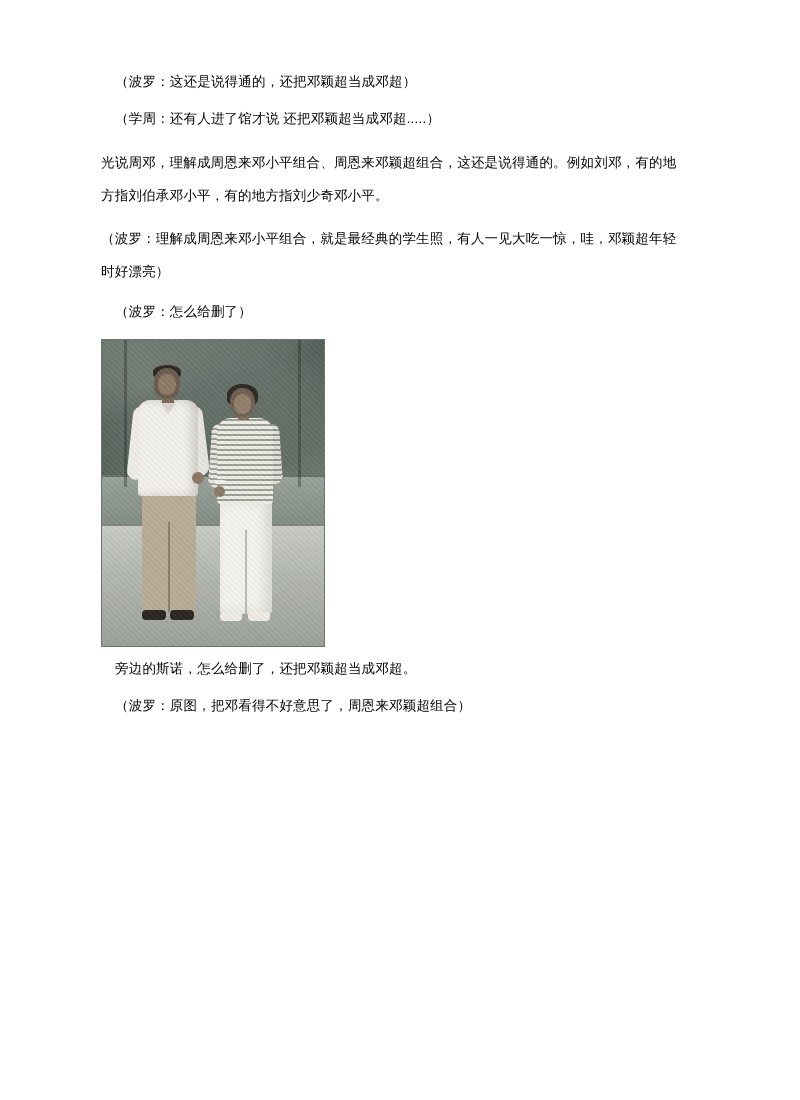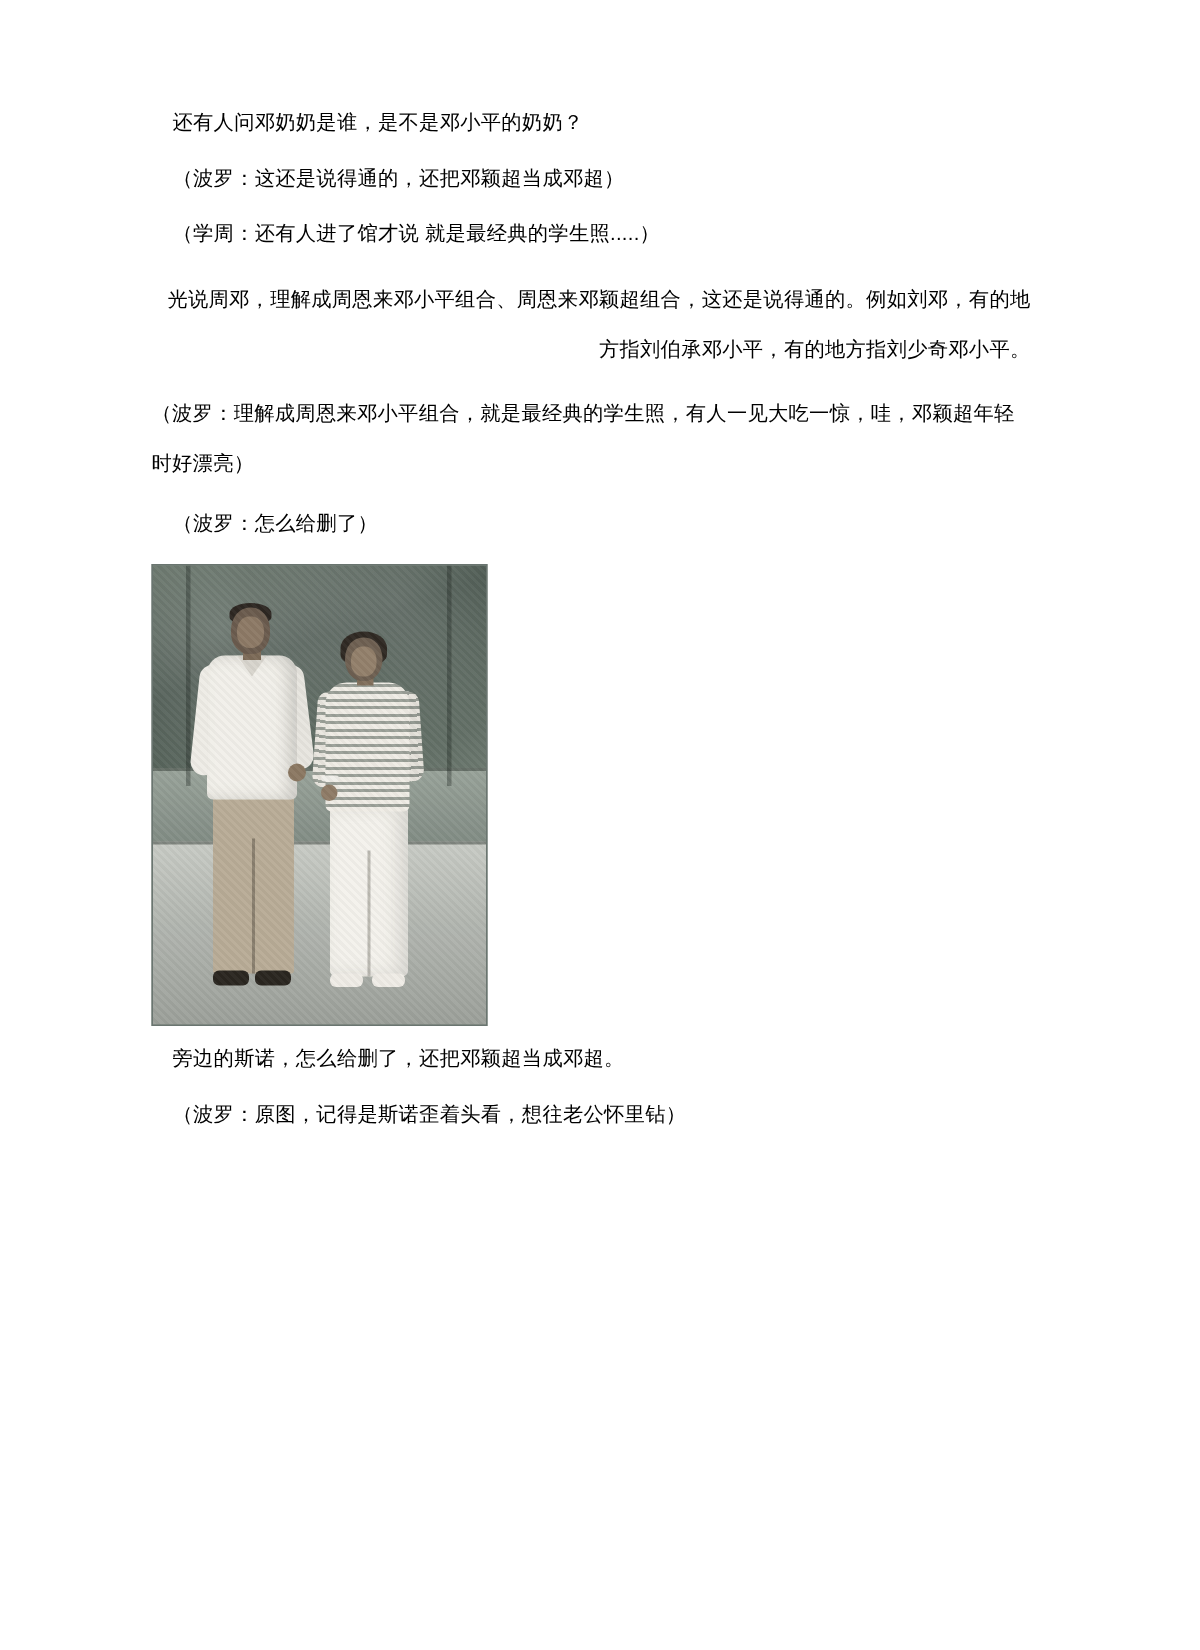--- a/index.html
+++ b/index.html
@@ -35,21 +35,20 @@
   }
   .para {
     margin-bottom: 16px;
   }
   .indent {
     padding-left: 14px;
   }
   .wrapped {
     line-height: 2.45;
     margin-bottom: 10px;
-    text-align: right;
   }
   .wrapped-2 {
     line-height: 2.45;
     margin-bottom: 14px;
   }
   .photo-wrap {
     margin-top: 8px;
     margin-bottom: 12px;
   }
   .photo {
@@ -295,25 +294,24 @@
       repeating-linear-gradient(45deg, rgba(255,255,255,0.03) 0 2px, rgba(0,0,0,0.03) 2px 4px);
     pointer-events: none;
   }
 </style>
 </head>
 <body>
 
 <div class="page">
   <div class="content">
 
-    <p class="para indent">还有人问邓奶奶是谁，是不是邓小平的奶奶？</p>
 
     <p class="para indent">（波罗：这还是说得通的，还把邓颖超当成邓超）</p>
 
-    <p class="para indent">（学周：还有人进了馆才说 就是最经典的学生照.....）</p>
+    <p class="para indent">（学周：还有人进了馆才说 还把邓颖超当成邓超.....）</p>
 
     <p class="wrapped">光说周邓，理解成周恩来邓小平组合、周恩来邓颖超组合，这还是说得通的。例如刘邓，有的地方指刘伯承邓小平，有的地方指刘少奇邓小平。</p>
 
     <p class="wrapped-2">（波罗：理解成周恩来邓小平组合，就是最经典的学生照，有人一见大吃一惊，哇，邓颖超年轻时好漂亮）</p>
 
     <p class="para indent">（波罗：怎么给删了）</p>
 
     <div class="photo-wrap">
       <div class="photo">
         <div class="bg-top"></div>
@@ -351,16 +349,16 @@
         <div class="woman-hand"></div>
         <div class="woman-shoeL"></div>
         <div class="woman-shoeR"></div>
 
         <div class="grain"></div>
       </div>
     </div>
 
     <p class="para indent">旁边的斯诺，怎么给删了，还把邓颖超当成邓超。</p>
 
-    <p class="para indent">（波罗：原图，记得是斯诺歪着头看，想往老公怀里钻）</p>
+    <p class="para indent">（波罗：原图，把邓看得不好意思了，周恩来邓颖超组合）</p>
 
   </div>
 </div>
 
 </body></html>

